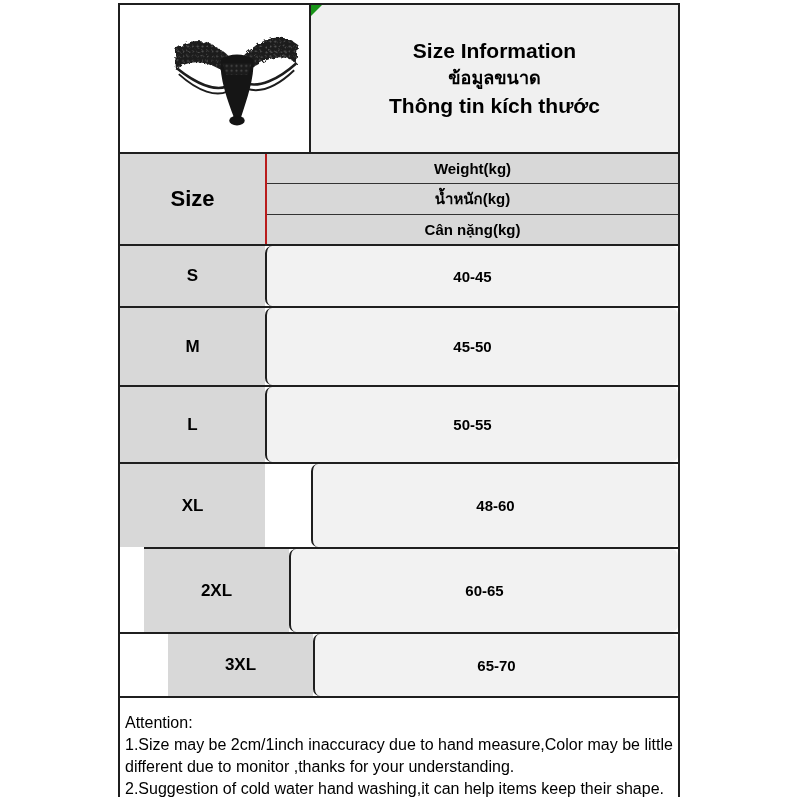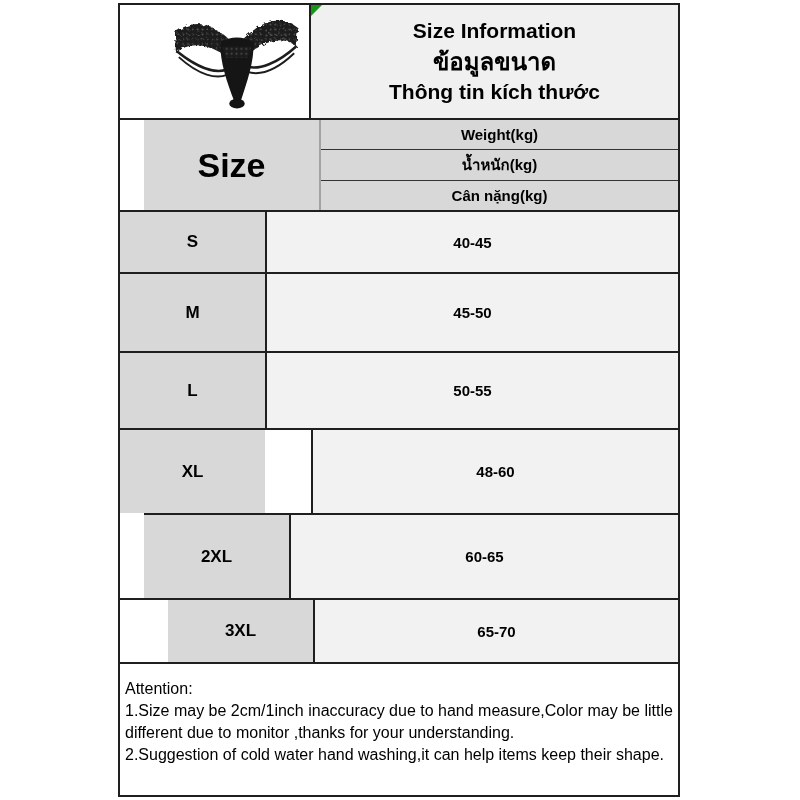--- a/index.html
+++ b/index.html
@@ -20,21 +20,21 @@
     height: 794px;
     box-sizing: border-box;
     border: 2px solid #1f1f1f;
     background: #ffffff;
     display: flex;
     flex-direction: column;
   }
   .trow { display: flex; box-sizing: border-box; flex-shrink: 0; }
 
   
-  .header-row { height: 113px; margin-left: 44px; }
+  .header-row { height: 147px; margin-left: 44px; }
   .img-cell {
     width: 145px;
     box-sizing: border-box;
     background: #ffffff;
     display: flex;
     align-items: center;
     justify-content: center;
   }
   .title-cell {
     flex: 1;
@@ -50,39 +50,38 @@
     text-align: center;
   }
   .corner-marker {
     position: absolute;
     top: 0; left: 0;
     width: 0; height: 0;
     border-top: 11px solid #189418;
     border-right: 11px solid transparent;
   }
   .title-en, .title-vi { font-size: 21px; font-weight: bold; line-height: 1.05; }
-  .title-th { font-size: 24px; font-weight: bold; line-height: 1.05; }
+  .title-th { font-size: 18px; font-weight: bold; line-height: 1.05; }
 
   
   .subheader-row { height: 92px; border-top: 2px solid #1f1f1f; }
   .size-head-cell {
-    width: 175px;
+    width: 145px;
     box-sizing: border-box;
     background: #d8d8d8;
     display: flex;
     align-items: center;
     justify-content: center;
-    font-size: 34px;
-    font-weight: bold;
-    margin-left: 24px;
+    font-size: 22px;
+    font-weight: bold;
   }
   .subcol {
     flex: 1;
     box-sizing: border-box;
-    border-left: 2px solid #a3a3a3;
+    border-left: 2px solid #b91c1c;
     display: flex;
     flex-direction: column;
   }
   .subcell {
     flex: 1;
     background: #d8d8d8;
     display: flex;
     align-items: center;
     justify-content: center;
     font-size: 15px;
@@ -111,20 +110,21 @@
   .val-col {
     flex: 1;
     box-sizing: border-box;
     border-left: 2px solid #1f1f1f;
     background: #f2f2f2;
     display: flex;
     align-items: center;
     justify-content: center;
     font-size: 15px;
     font-weight: bold;
+    border-radius: 7px;
   }
 
   
   .attention-row {
     flex: 1;
     box-sizing: border-box;
     border-top: 2px solid #1f1f1f;
     background: #ffffff;
     padding: 14px 5px;
     font-size: 16px;

